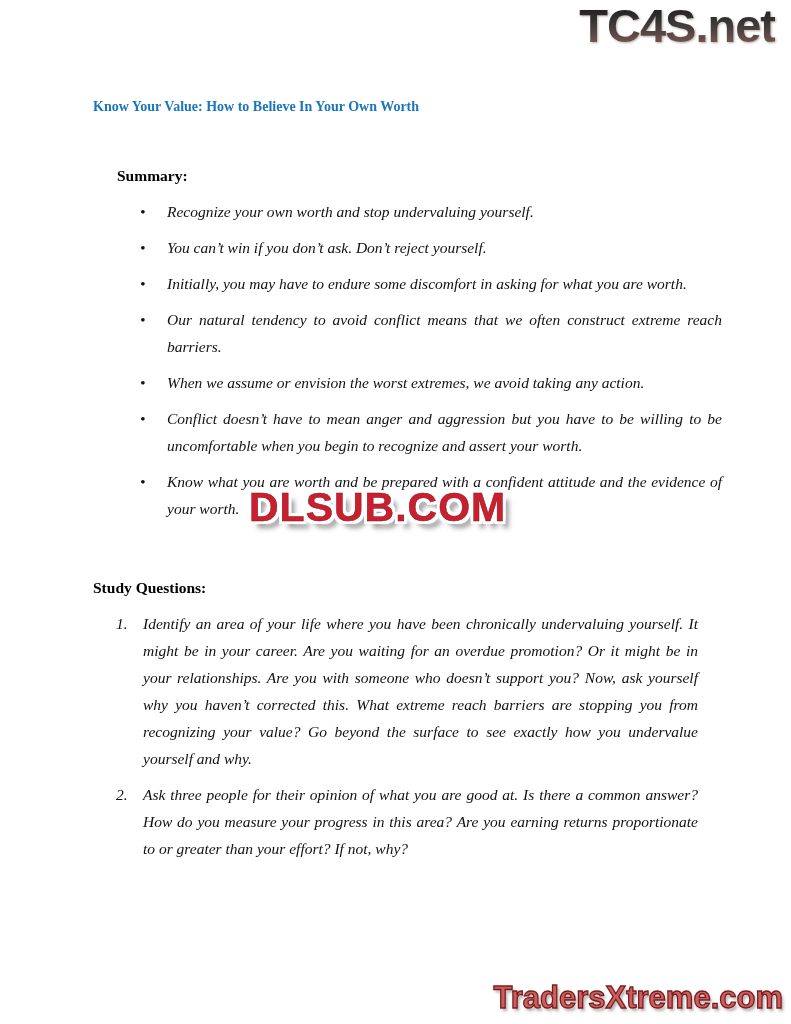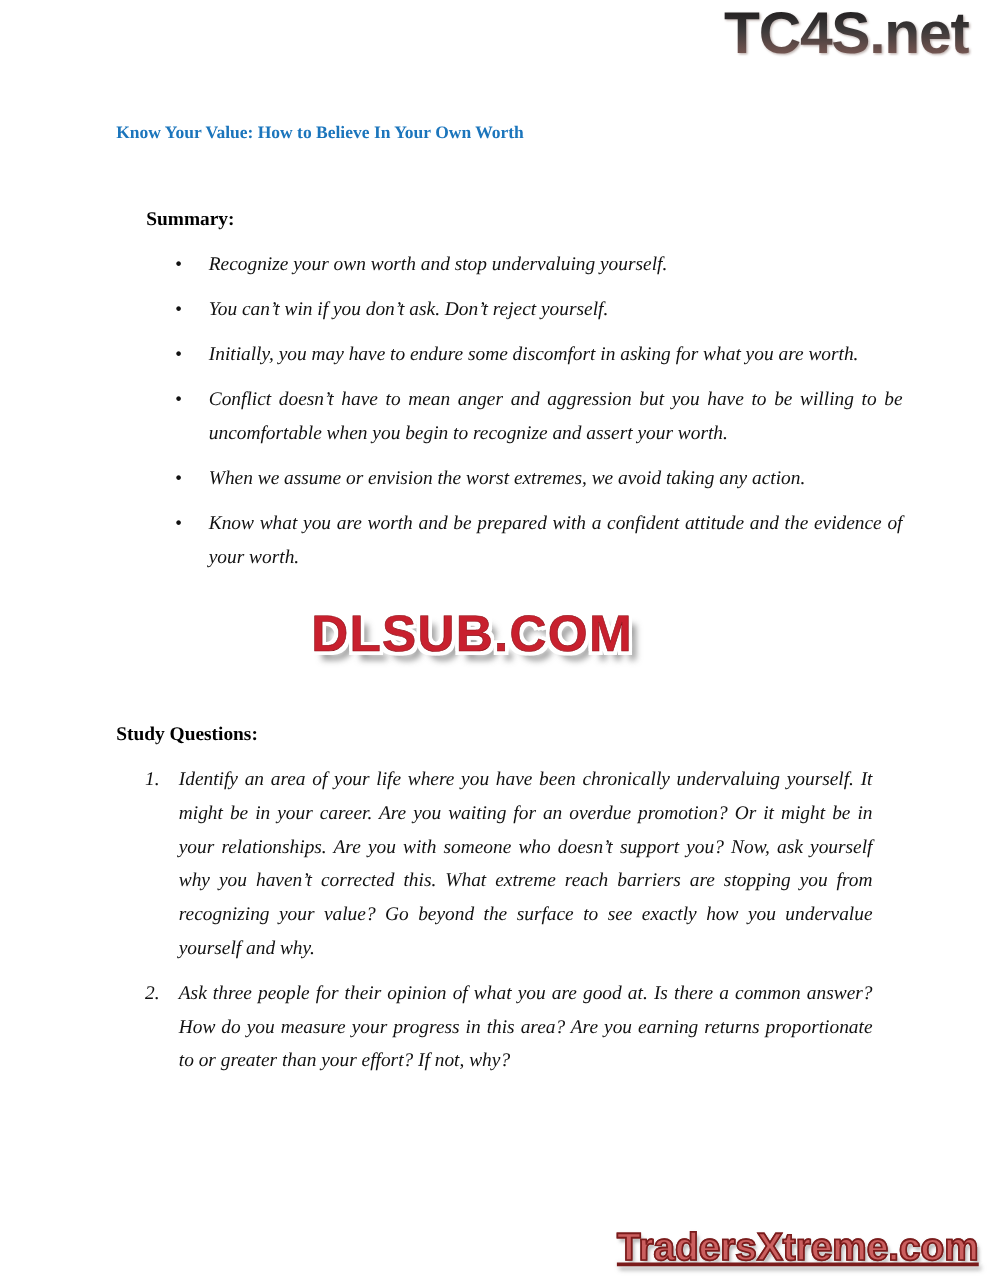--- a/index.html
+++ b/index.html
@@ -105,21 +105,20 @@
     font-family: "Liberation Sans", sans-serif;
     font-weight: bold;
     font-size: 31px;
     letter-spacing: 0px;
     color: #CB5F5F;
     -webkit-text-stroke: 1.3px #7a1b1b;
     text-shadow:
       0 0 3px #e8e8e8,
       2px 3px 3px rgba(150,150,150,0.8);
     white-space: nowrap;
-    text-decoration: underline;
   }
 </style>
 </head>
 <body>
 
 <div class="page">
 
   <div class="tc4s-logo">TC4S.net</div>
 
   <h1 class="doc-title">Know Your Value: How to Believe In Your Own Worth</h1>
@@ -127,24 +126,25 @@
   <section class="section summary">
     <h2>Summary:</h2>
     <ul>
 
         <li class="bullet-item">Recognize your own worth and stop undervaluing yourself.</li>
 
         <li class="bullet-item">You can’t win if you don’t ask. Don’t reject yourself.</li>
 
         <li class="bullet-item">Initially, you may have to endure some discomfort in asking for what you are worth.</li>
 
+        <li class="bullet-item">Our natural tendency to avoid conflict means that we often construct extreme reach barriers.</li>
+
+        <li class="bullet-item">When we assume or envision the worst extremes, we avoid taking any action.</li>
 
         <li class="bullet-item">Conflict doesn’t have to mean anger and aggression but you have to be willing to be uncomfortable when you begin to recognize and assert your worth.</li>
-
-        <li class="bullet-item">When we assume or envision the worst extremes, we avoid taking any action.</li>
 
         <li class="bullet-item">Know what you are worth and be prepared with a confident attitude and the evidence of your worth.</li>
       </ul>
   </section>
 
   <div class="watermark">DLSUB.COM</div>
 
   <section class="section questions">
     <h2>Study Questions:</h2>
     <ol>

